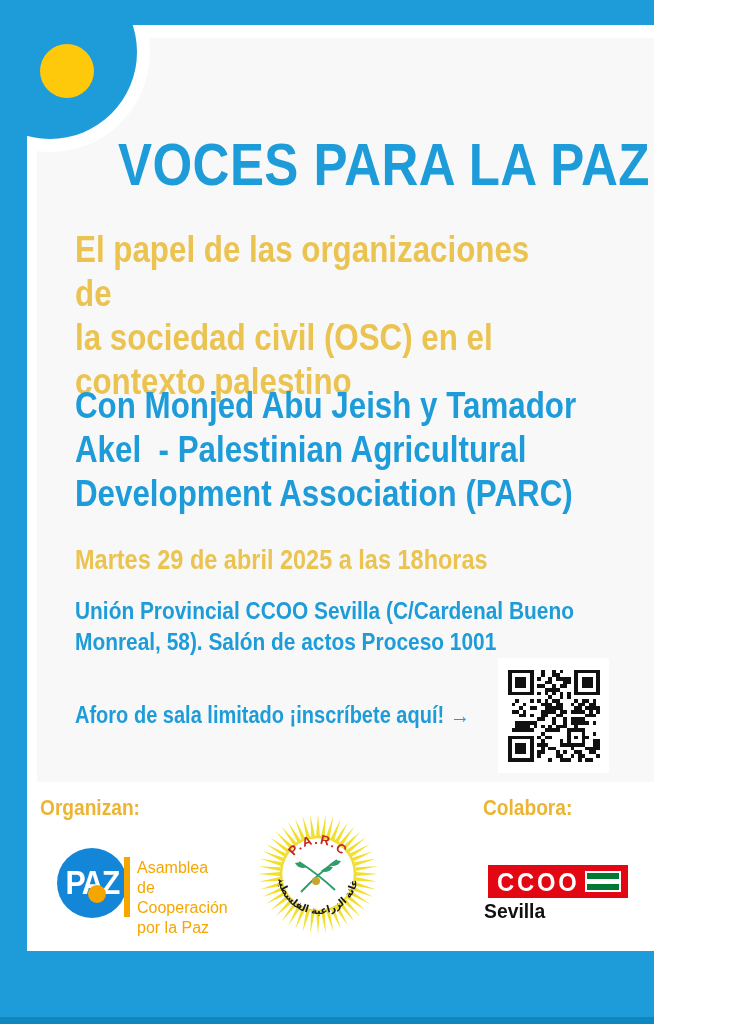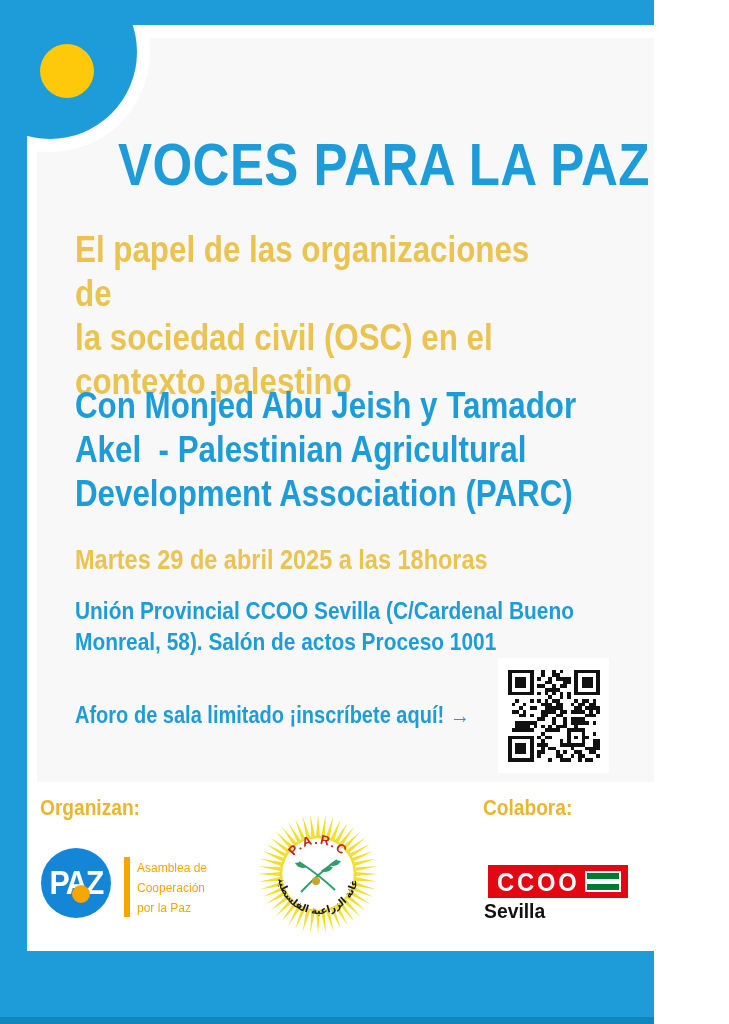--- a/index.html
+++ b/index.html
@@ -45,26 +45,26 @@
   .datetime{left:75px;top:543px;font-size:27px;line-height:34px;color:var(--yellowText);}
   .venue{left:75px;top:595px;font-size:24px;line-height:31px;color:var(--blue);}
   .cta{left:75px;top:701px;font-size:23px;line-height:28px;color:var(--blue);}
   
   .qr-box{left:498px;top:658px;width:111px;height:115px;background:#ffffff;z-index:7;}
   .qr-box svg{position:absolute;left:10px;top:11px;width:92px;height:93px;}
   
   .org-label{left:40px;top:795px;font-size:22px;line-height:26px;color:var(--footerYellow);}
   .colab-label{left:483px;top:795px;font-size:22px;line-height:26px;color:var(--footerYellow);}
   .paz-logo{left:37px;top:843px;width:189px;height:89px;background:#ffffff;z-index:7;}
-  .paz-circle{left:4px;top:5px;width:70px;height:70px;border-radius:50%;background:var(--pazBlue);}
+  .paz-circle{left:20px;top:5px;width:70px;height:70px;border-radius:50%;background:var(--pazBlue);}
   .paz-acronym{left:0;top:16px;width:70px;text-align:center;font-size:33px;font-weight:700;
                color:#ffffff;letter-spacing:-2px;transform:scaleX(.92);transform-origin:50% 0;}
   .paz-dot{left:31px;top:37px;width:18px;height:18px;border-radius:50%;background:var(--orange);}
   .paz-bar{left:87px;top:14px;width:6px;height:60px;background:var(--orange);}
-  .paz-name{left:100px;top:15px;font-size:12px;line-height:20px;font-weight:400;
+  .paz-name{left:100px;top:15px;font-size:16px;line-height:20px;font-weight:400;
             color:var(--orange);white-space:pre-wrap;}
   .parc-logo{left:243px;top:808px;width:150px;height:132px;background:#ffffff;z-index:7;}
   .ccoo-box{left:488px;top:865px;width:140px;height:33px;background:var(--ccooRed);z-index:7;text-decoration:underline;}
   .ccoo-acronym{left:9px;top:3px;font-size:25px;font-weight:900;color:#ffffff;
                 letter-spacing:3px;transform:scaleX(.95);transform-origin:0 0;}
   .flag{left:97px;top:6px;width:36px;height:21px;background:
         linear-gradient(var(--flagGreen) 0 33%, #ffffff 33% 67%, var(--flagGreen) 67%);
         border:2px solid #ffffff;box-sizing:border-box;}
   .ccoo-region{left:484px;top:899px;font-size:21px;font-weight:700;color:var(--ink);z-index:7;
                transform:scaleX(.92);transform-origin:0 0;}

